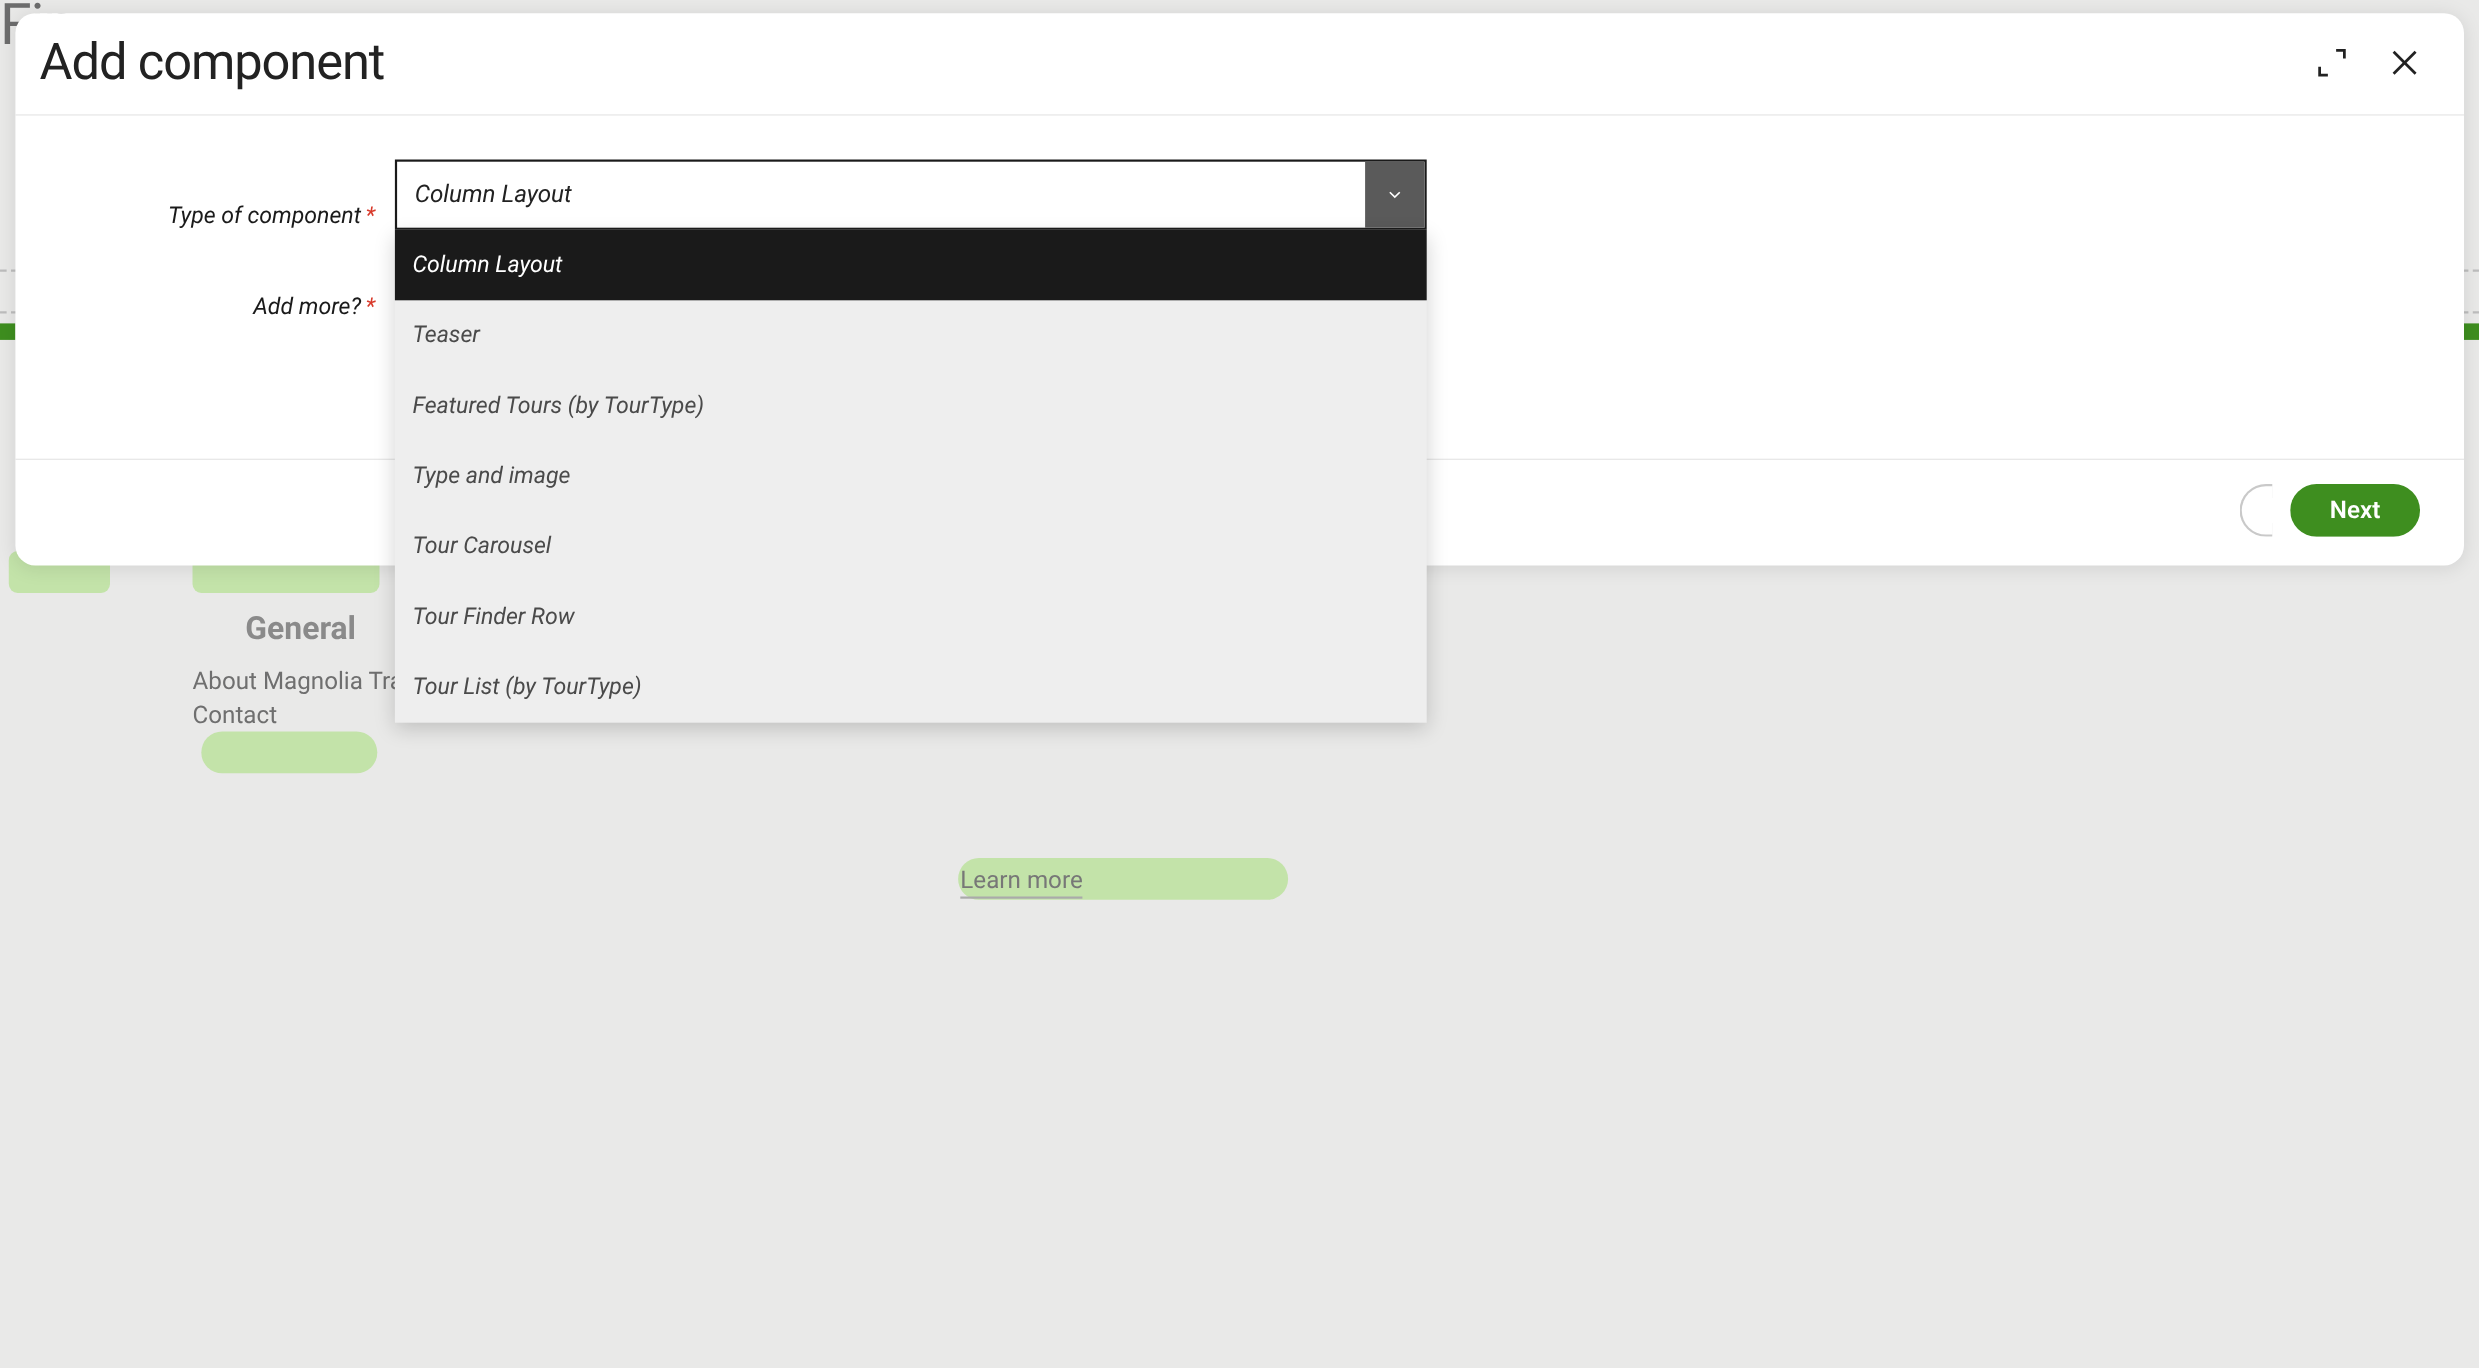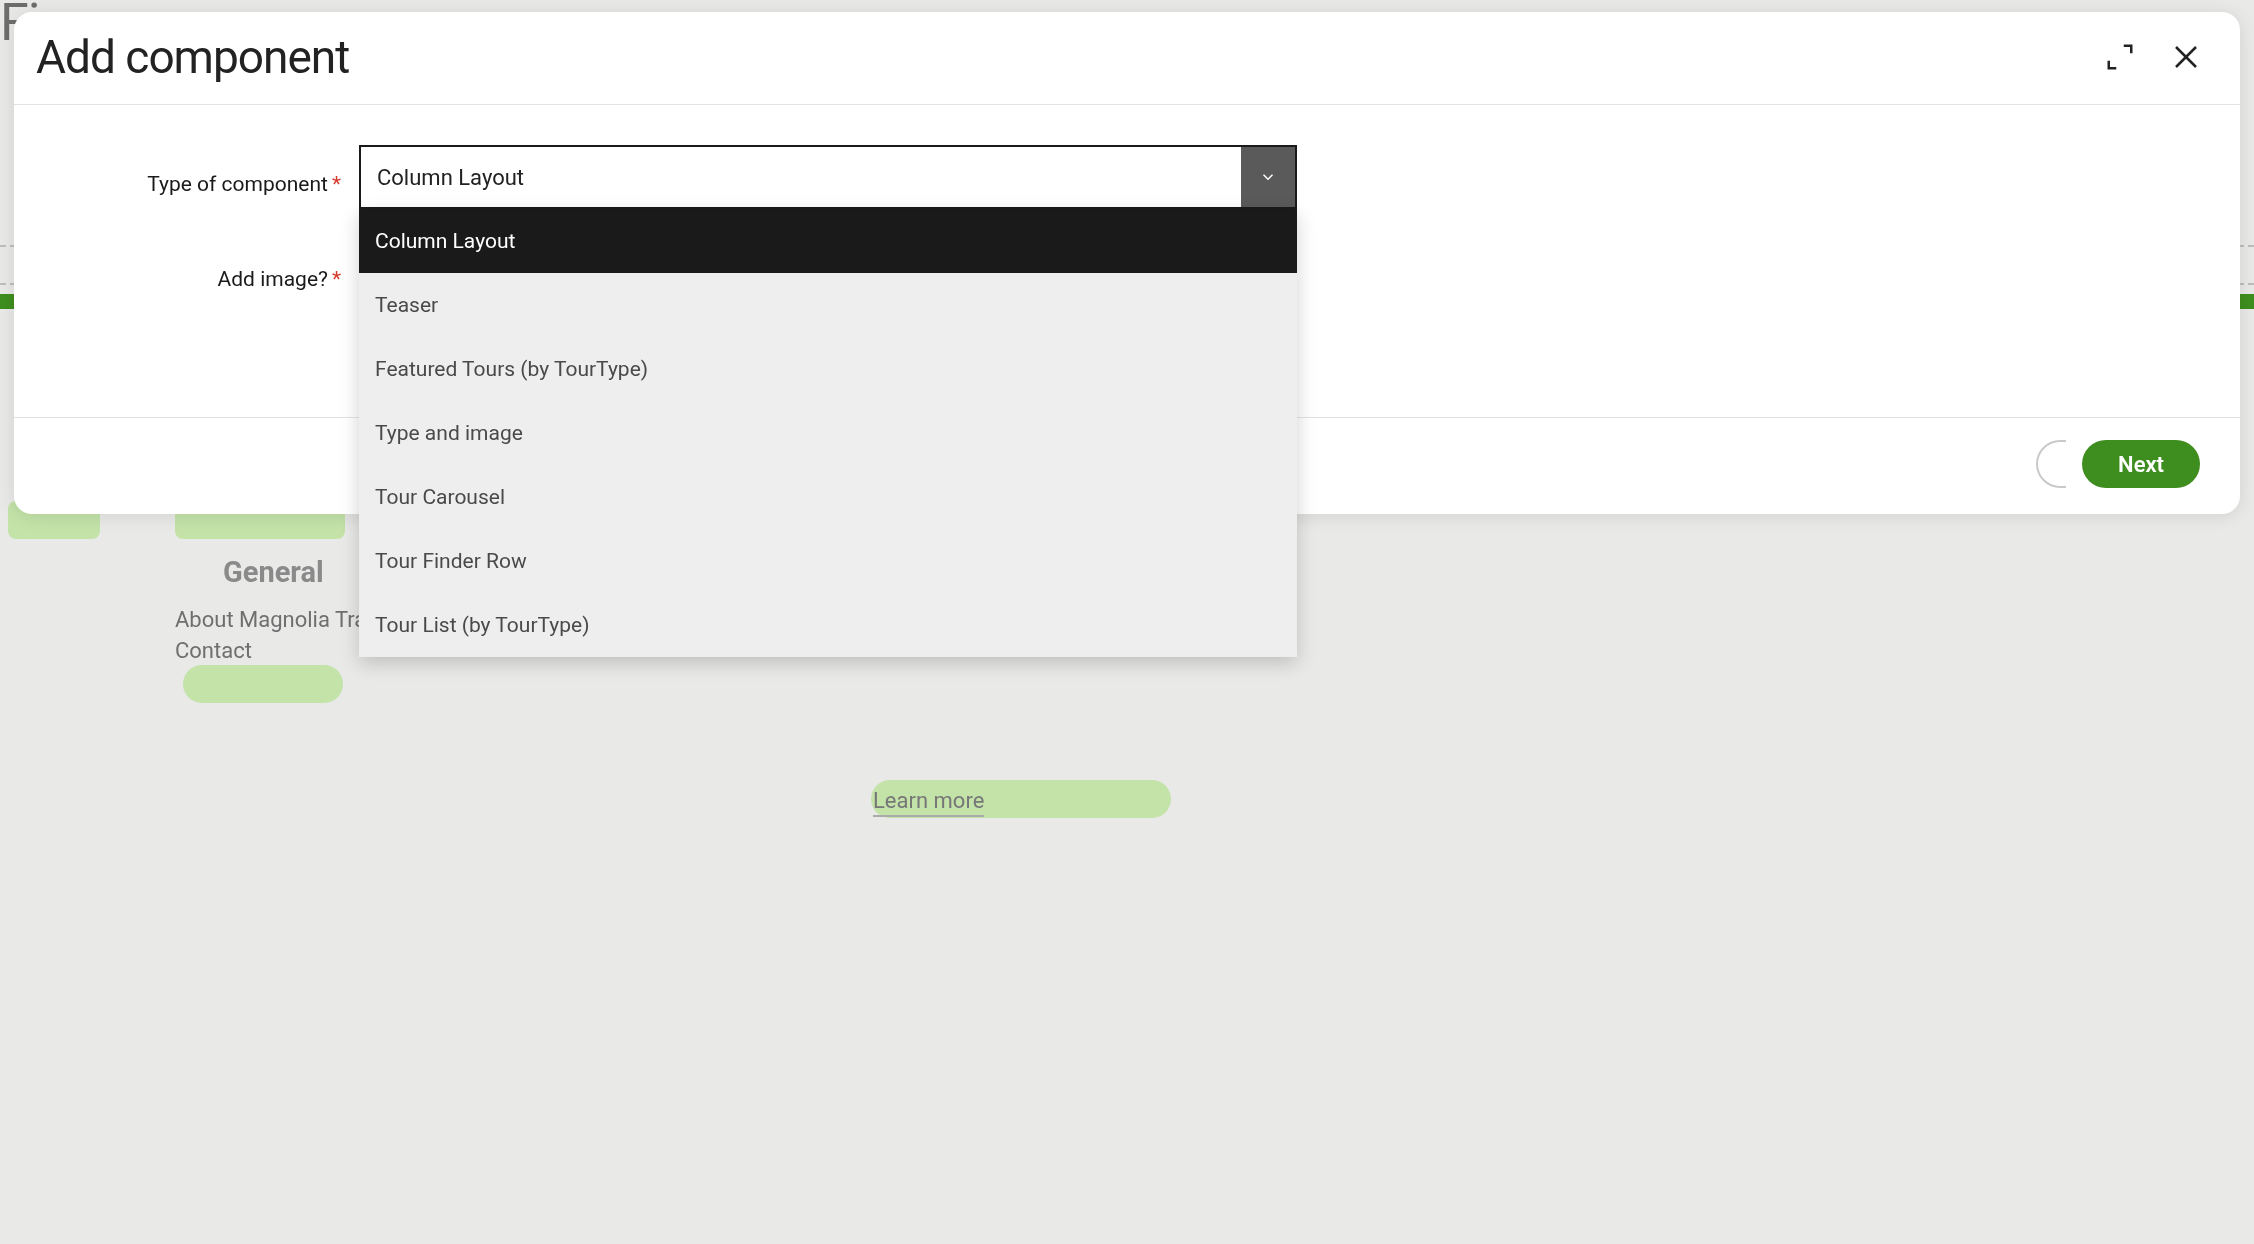--- a/index.html
+++ b/index.html
@@ -121,22 +121,23 @@
     color: #222;
   }
   .icon-btn svg { width: 30px; height: 30px; stroke: #222; stroke-width: 2; fill: none; }
 
   .modal-body {
     flex: 1;
     padding: 40px 40px 20px 40px;
   }
   .form-row {
     display: flex;
-    align-items: center;
+    align-items: flex-end;
     margin-bottom: 44px;
+    font-style: italic;
   }
   .form-label-col {
     width: 305px;
     text-align: right;
     padding-right: 18px;
     padding-top: 14px;
     font-size: 21px;
     color: #1a1a1a;
   }
   .form-label-col .req { color: #d83a2b; margin-left: 4px; }
@@ -291,21 +292,21 @@
           <div class="dropdown-item">Type and image</div>
           <div class="dropdown-item">Tour Carousel</div>
           <div class="dropdown-item">Tour Finder Row</div>
           <div class="dropdown-item">Tour List (by TourType)</div>
         </div>
       </div>
     </div>
 
     <div class="form-row">
       <div class="form-label-col" style="font-weight:400;">
-        <span>Add image?</span><span class="req">*</span>
+        <span>Add more?</span><span class="req">*</span>
       </div>
       <div class="form-field-col"></div>
     </div>
 
   </div>
 
   <div class="modal-footer">
     <div class="btn btn-secondary-stub"></div>
     <div class="btn btn-primary">Next</div>
   </div>

